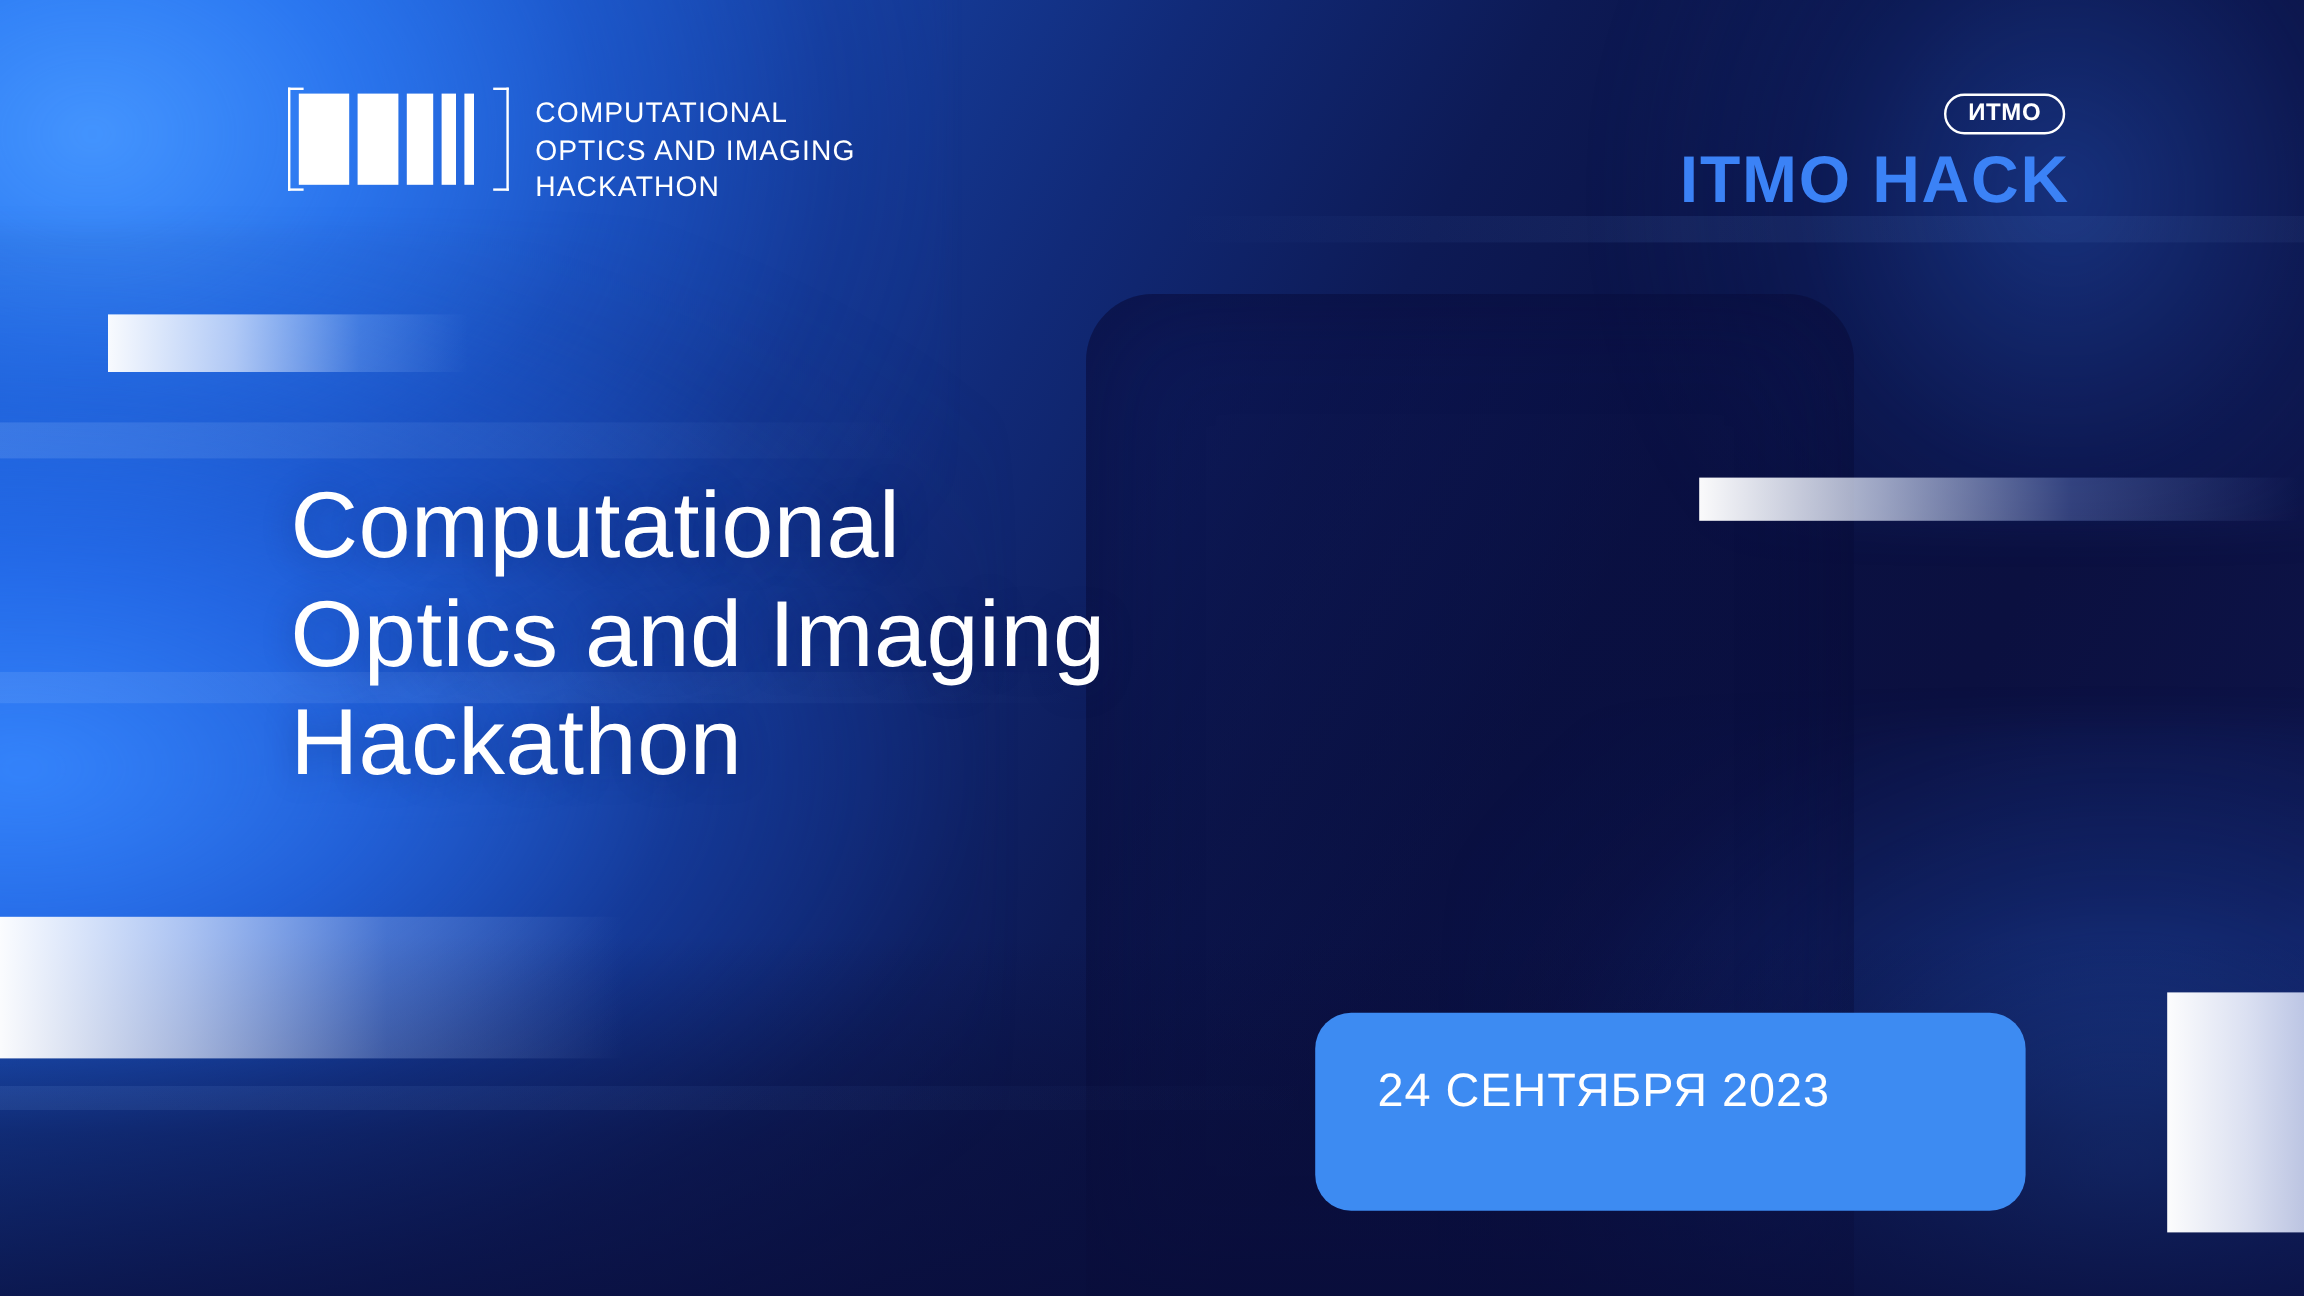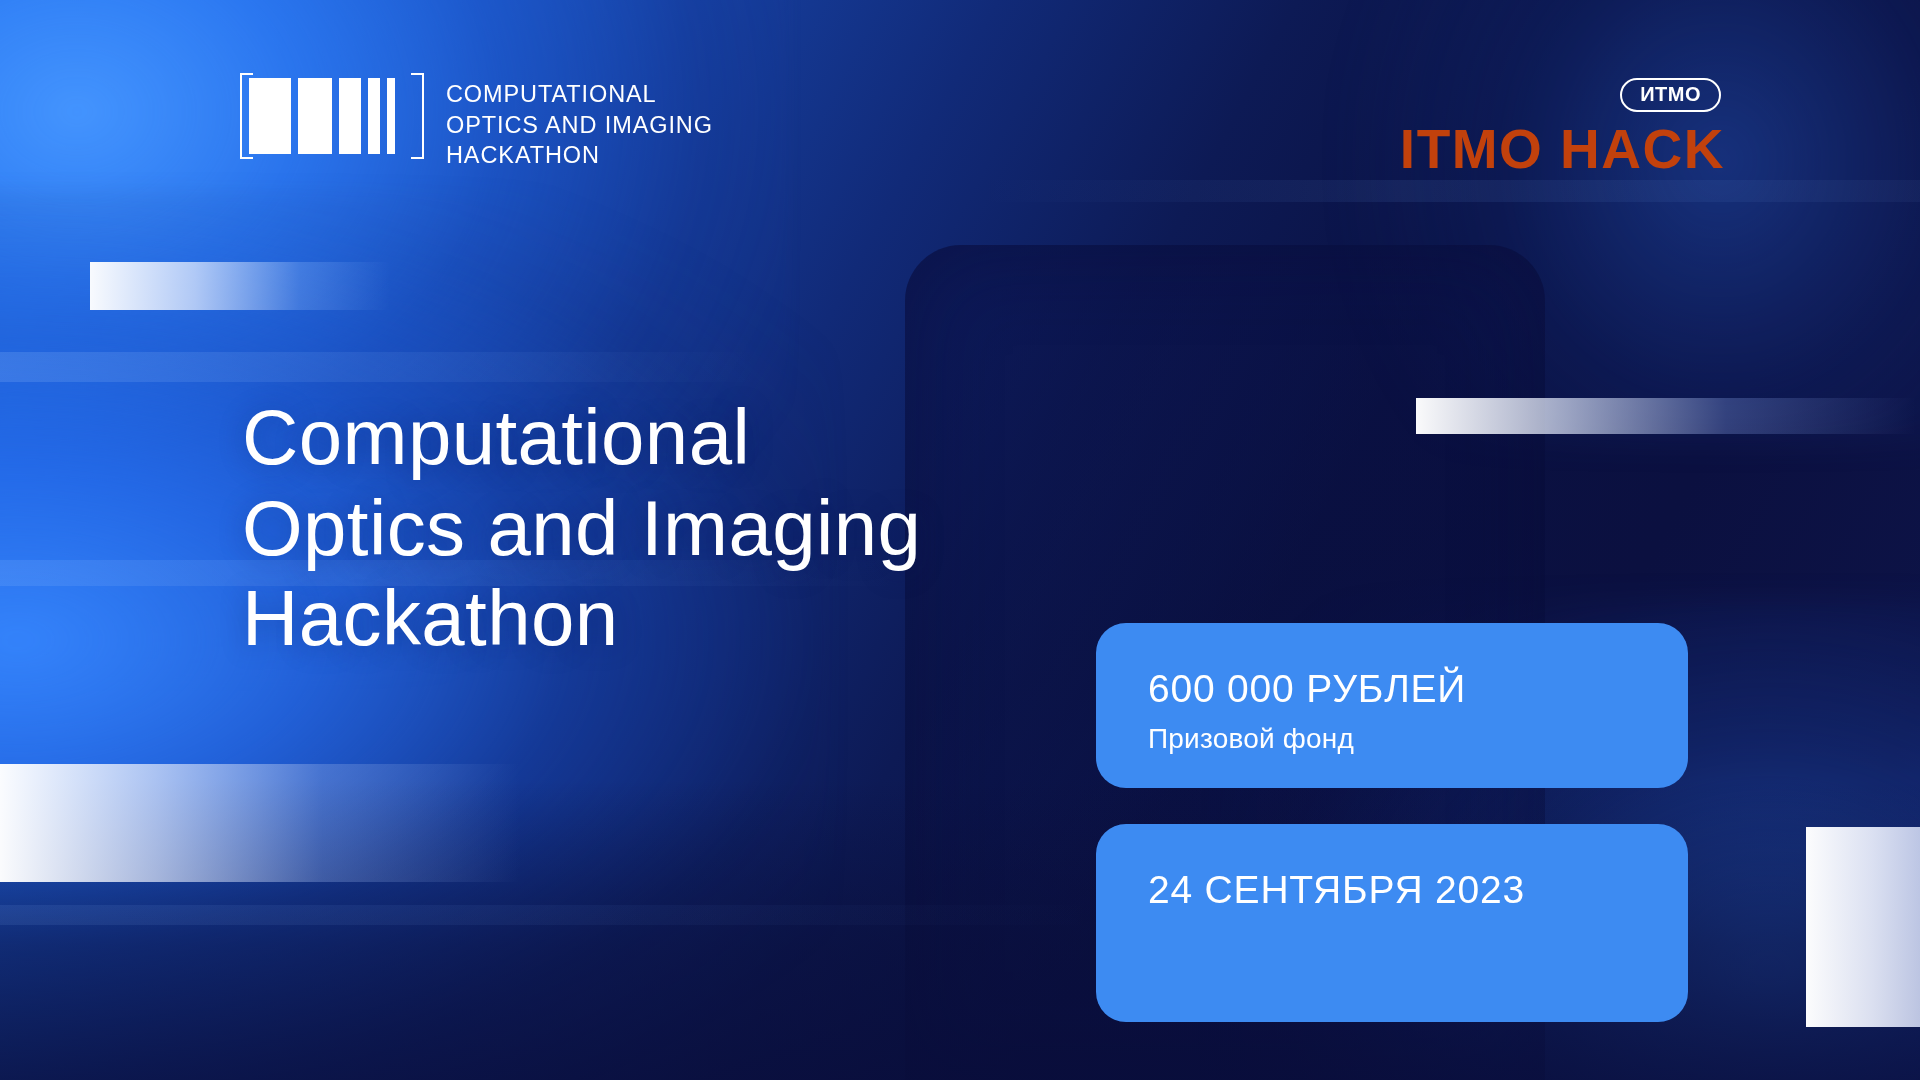--- a/index.html
+++ b/index.html
@@ -196,21 +196,21 @@
   }
   .itmo-pill-text {
     color: #ffffff;
     font-size: 20px;
     font-weight: 700;
     letter-spacing: 0.5px;
     line-height: 1;
     display: inline-block;
   }
   .itmo-hack {
-    color: #c2410c;
+    color: #3b82f6;
     font-size: 55px;
     font-weight: 700;
     letter-spacing: 1.5px;
     line-height: 1;
     white-space: nowrap;
   }
 
   
   .headline {
     position: absolute;
@@ -229,21 +229,21 @@
   .card {
     position: absolute;
     left: 1096px;
     width: 592px;
     border-radius: 30px;
     background: #3d8bf2;
     box-sizing: border-box;
     padding: 46px 52px 44px;
   }
   .card-1 { top: 623px; height: 165px; }
-  .card-2 { top: 824px; height: 198px; }
+  .card-2 { top: 844px; height: 165px; }
   .card-title {
     color: #ffffff;
     font-size: 39px;
     font-weight: 500;
     letter-spacing: 0.8px;
     line-height: 1.05;
     white-space: nowrap;
   }
   .card-sub {
     color: #ffffff;
@@ -302,22 +302,18 @@
     </div>
     <div class="itmo-hack">ITMO HACK</div>
   </div>
 
   <h1 class="headline">
     <span class="hl-line">Computational</span>
     <span class="hl-line">Optics and Imaging</span>
     <span class="hl-line">Hackathon</span>
   </h1>
 
-  <div class="card card-1">
-    <div class="card-title">600 000 РУБЛЕЙ</div>
-    <div class="card-sub">Призовой фонд</div>
-  </div>
 
   <div class="card card-2">
     <div class="card-title">24 СЕНТЯБРЯ 2023</div>
   </div>
 
 </div>
 
 </body></html>

